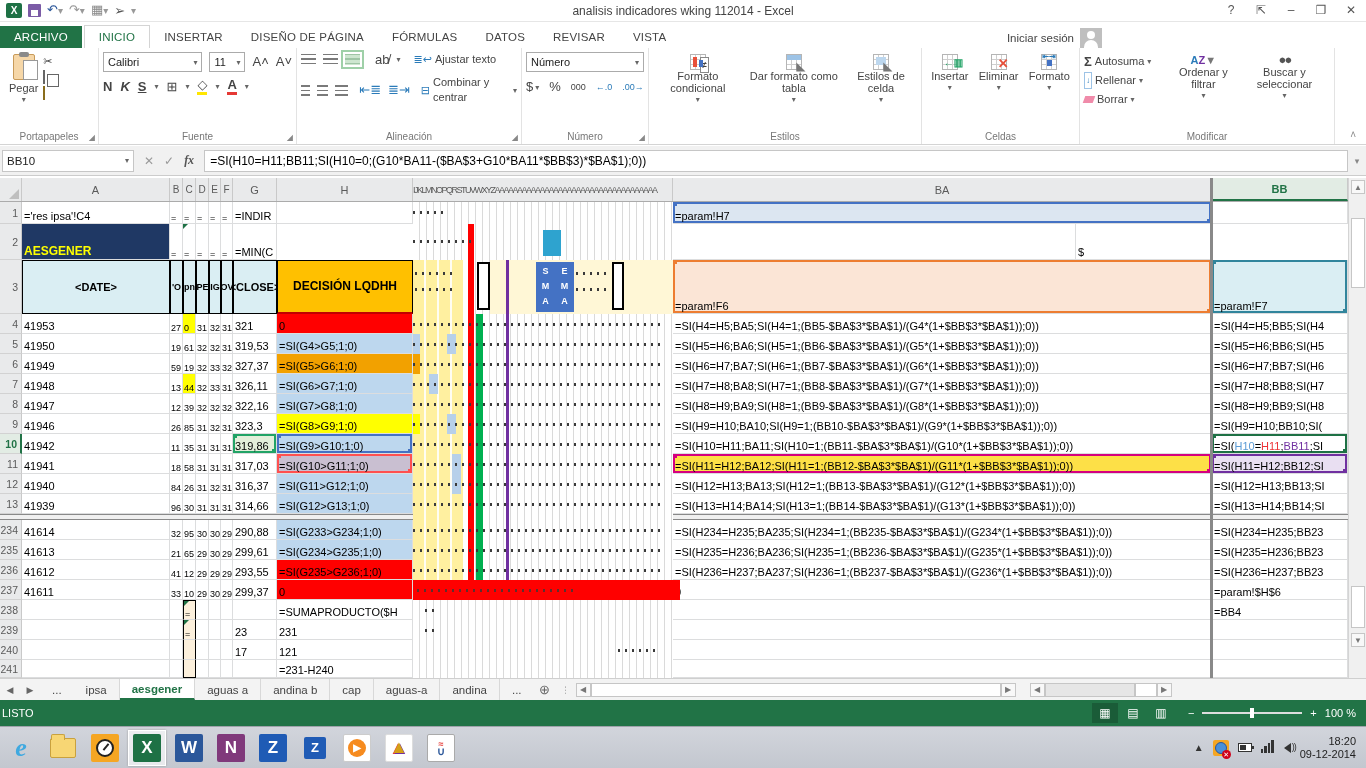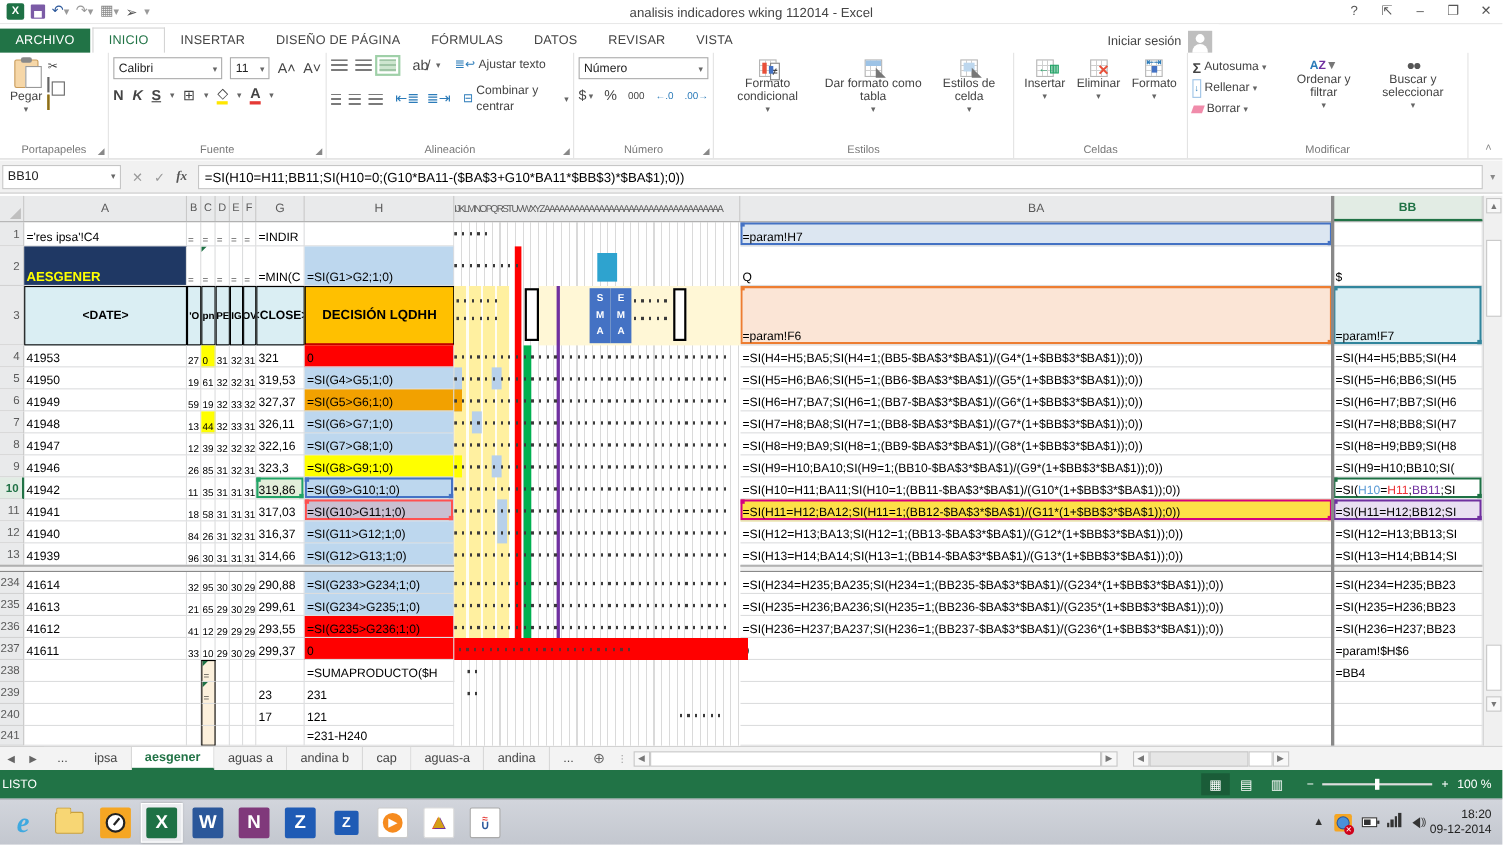--- a/index.html
+++ b/index.html
@@ -54,21 +54,21 @@
 .sq-ic{width:16px;height:16px;border:1px solid #B5B5B5;background:
  linear-gradient(#fff,#fff),
  repeating-linear-gradient(90deg,#DDD 0 1px,transparent 1px 5px),
  repeating-linear-gradient(#DDD 0 1px,transparent 1px 5px);position:relative}
 .sq-ic.grid{background:
  repeating-linear-gradient(90deg,transparent 0 4px,#CFCFCF 4px 5px),
  repeating-linear-gradient(transparent 0 4px,#CFCFCF 4px 5px),#fff}
 .ov{position:absolute;font-weight:bold;font-size:11px;line-height:14px}
 
 #fbar{position:absolute;top:146px;left:0;width:1366px;height:30px;background:#F1F1F1;border-bottom:1px solid #CCC;display:flex;align-items:center}
-#namebox{width:108px;height:22px;background:#fff;border:1px solid #C6C6C6;margin-left:2px;font-size:11.5px;color:#222;display:flex;align-items:center;padding:0 4px;justify-content:space-between}
+#namebox{width:132px;height:22px;background:#fff;border:1px solid #C6C6C6;margin-left:2px;font-size:11.5px;color:#222;display:flex;align-items:center;padding:0 4px;justify-content:space-between}
 #fx-btns{display:flex;align-items:center;gap:10px;padding:0 10px;color:#9a9a9a;font-size:12px}
 #fx-btns .fx{font-family:"Liberation Serif",serif;font-style:italic;color:#555;font-weight:bold}
 #finput{flex:1;height:22px;background:#fff;border:1px solid #C6C6C6;font-size:12px;color:#000;display:flex;align-items:center;padding:0 5px;white-space:nowrap;overflow:hidden}
 #fexp{width:18px;text-align:center;color:#888;font-size:9px}
 
 #grid{position:absolute;top:178px;left:0;width:1348px;height:500px;background:#fff;overflow:hidden}
 #colhdr{position:absolute;top:0;left:0;width:1348px;height:24px;display:flex;background:#E9EAEB;border-bottom:1px solid #ABABAB;z-index:8}
 .ch{border-right:1px solid #C9C9C9;font-size:11px;color:#5A5A5A;display:flex;align-items:center;justify-content:center;overflow:hidden}
 .ch.bb-act{color:#217346;font-weight:bold;background:#E2ECE4;border-bottom:2px solid #217346}
 #corner{width:22px;background:#E9EAEB;position:relative;border-right:1px solid #C9C9C9}
@@ -432,21 +432,20 @@
       </div>
       <div class="grow" style="height: 36px;">
         <div class="rh">2</div>
         <div class="c a brand">AESGENER</div>
         <div class="c bf bf0">=</div>
         <div class="c bf bf1 tri">=</div>
         <div class="c bf bf2">=</div>
         <div class="c bf bf3">=</div>
         <div class="c bf bf4">=</div>
         <div class="c g">=MIN(C</div>
-        <div class="c h fill-blue">=SI(G1&gt;G2;1;0)</div>
         <div class="c mid"></div>
         <div class="c ba">Q</div>
         <div class="c bb">$</div>
       </div>
       <div class="grow" style="height: 54px;">
         <div class="rh">3</div>
         <div class="c a hdr3">&lt;DATE&gt;</div>
         <div class="c bf bf0 bfh">'O</div>
         <div class="c bf bf1 bfh">pn</div>
         <div class="c bf bf2 bfh">PE</div>

